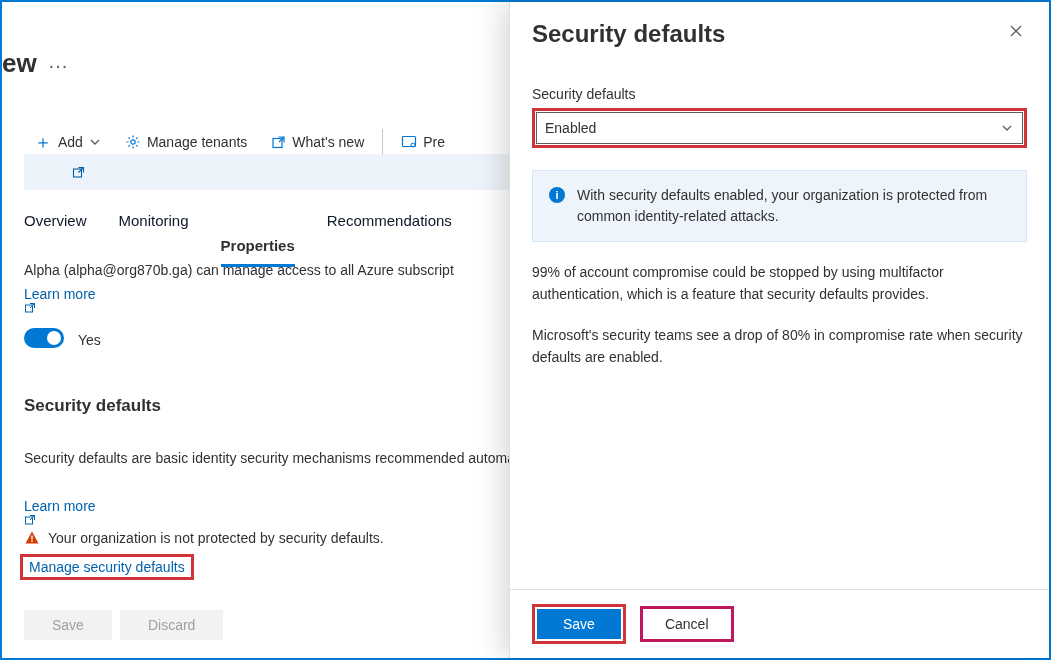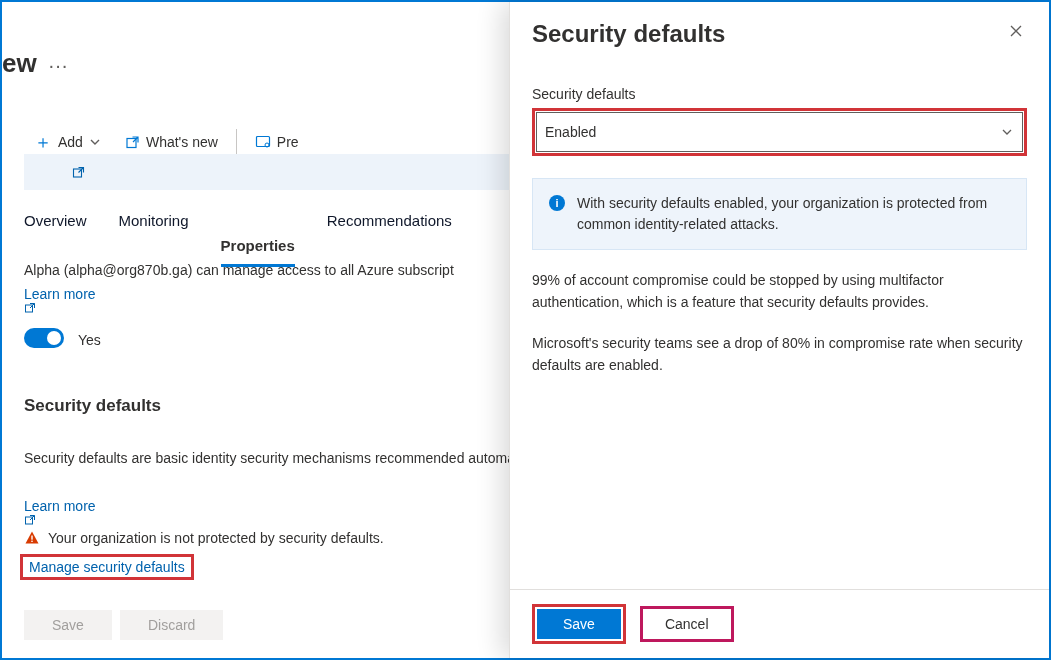--- a/index.html
+++ b/index.html
@@ -126,21 +126,21 @@
   .panel-close { font-size:18px; color:#605e5c; cursor:pointer; padding:4px; }
   .panel-body { padding:10px 22px 0 22px; flex:1; overflow:auto; }
   .field-label { font-size:14px; color:#323130; margin-top:20px; }
   .select-wrap {
     margin-top:6px;
     border:3px solid #d13438;
     padding:1px;
   }
   .select-inner {
     border:1px solid #605e5c; background:#fff;
-    height:40px; display:flex; align-items:center; justify-content:space-between;
+    height:32px; display:flex; align-items:center; justify-content:space-between;
     padding:0 8px; cursor:pointer;
   }
   .chev { color:#605e5c; }
   .info-box {
     margin-top:22px;
     background:#eef4fb;
     border:1px solid #d7e6f5;
     padding:14px 16px;
     display:flex; gap:12px;
     font-size:14px; line-height:1.5;
@@ -178,20 +178,29 @@
 
   <div class="cmdbar">
     <div class="cmd-item">
       <span class="cmd-plus">＋</span>
       <span class="lbl">Add</span>
       <span style="color:#605e5c;">
         <svg width="12" height="12" viewBox="0 0 12 12">
             <path d="M2 4l4 4 4-4" fill="none" stroke="currentColor" stroke-width="1.4"></path>
           </svg>
       </span>
+    </div>
+    <div class="cmd-item">
+      <span class="cmd-gear">
+        <svg width="16" height="16" viewBox="0 0 16 16">
+            <circle cx="8" cy="8" r="2.2" fill="none" stroke="currentColor" stroke-width="1.2"></circle>
+            <path d="M8 1.5v2M8 12.5v2M1.5 8h2M12.5 8h2M3.4 3.4l1.4 1.4M11.2 11.2l1.4 1.4M12.6 3.4l-1.4 1.4M4.8 11.2l-1.4 1.4" stroke="currentColor" stroke-width="1.2"></path>
+          </svg>
+      </span>
+      <span class="lbl">Manage tenants</span>
     </div>
     <div class="cmd-item">
       <span class="cmd-ext">
         <svg width="15" height="15" viewBox="0 0 15 15">
             <rect x="2" y="3.5" width="9" height="9" fill="none" stroke="currentColor" stroke-width="1.2"></rect>
             <path d="M7.5 2h5.5v5.5M13 2L8 7" fill="none" stroke="currentColor" stroke-width="1.2"></path>
           </svg>
       </span>
       <span class="lbl">What's new</span>
     </div>

